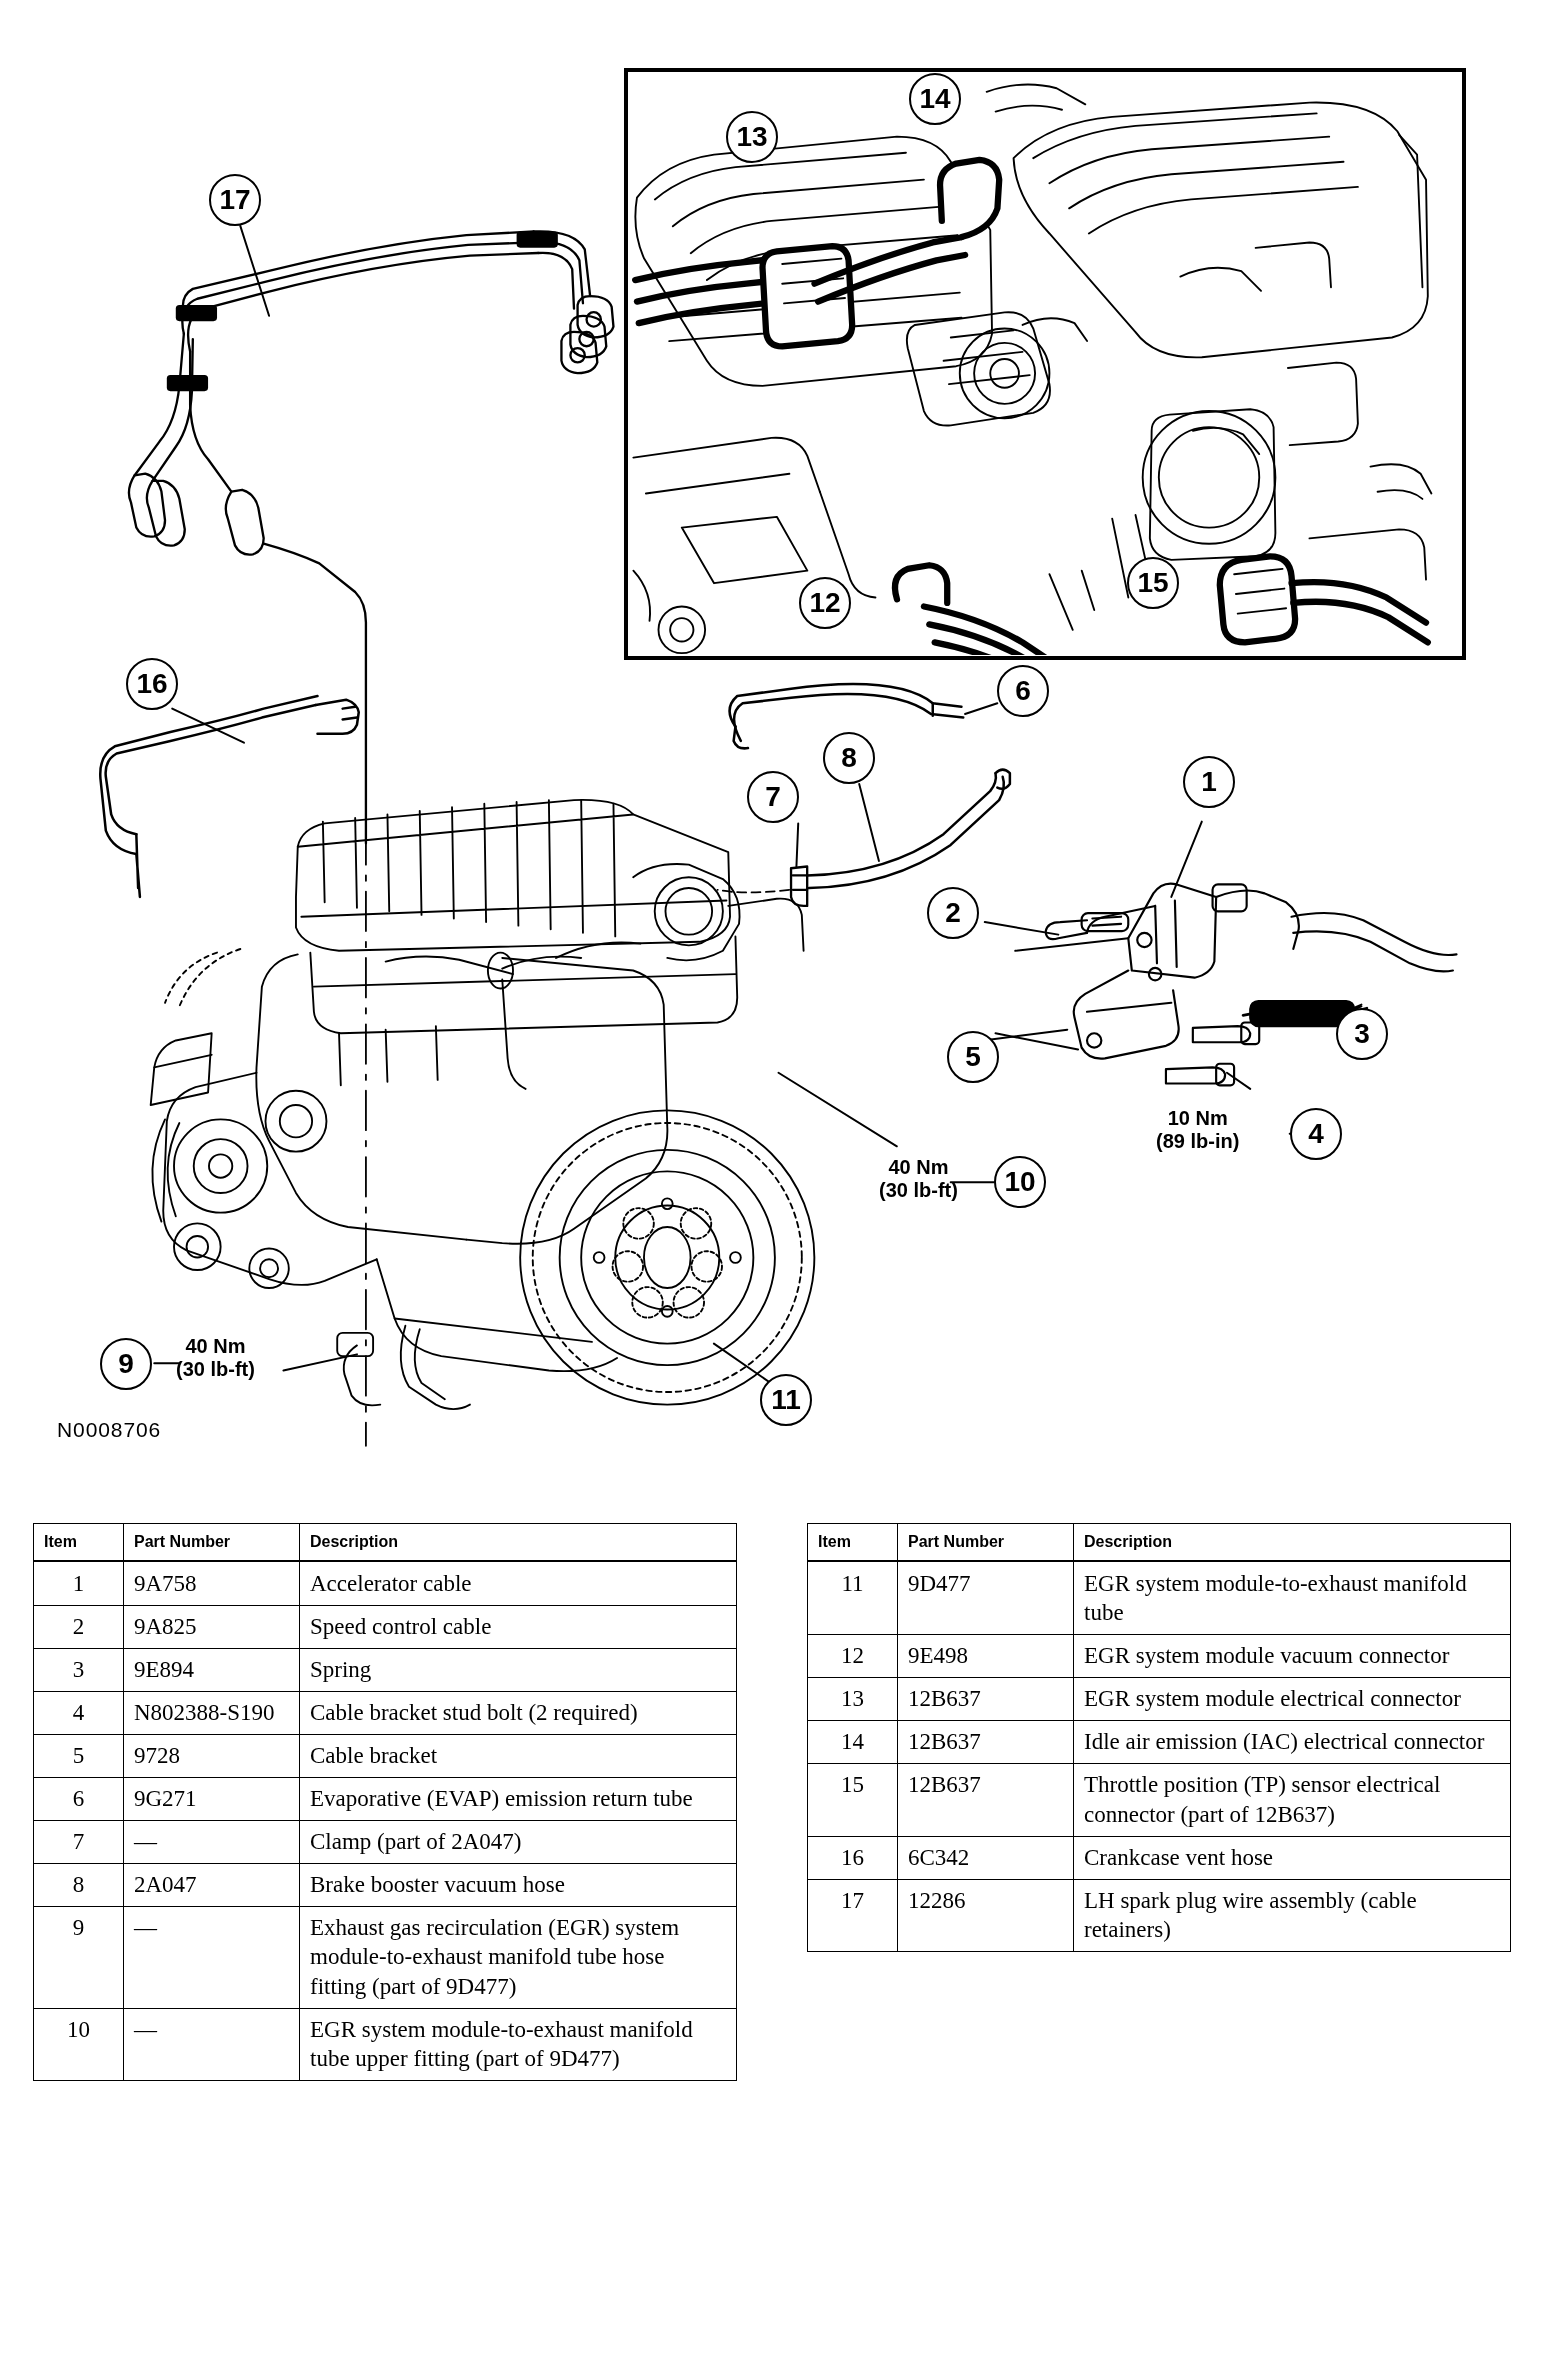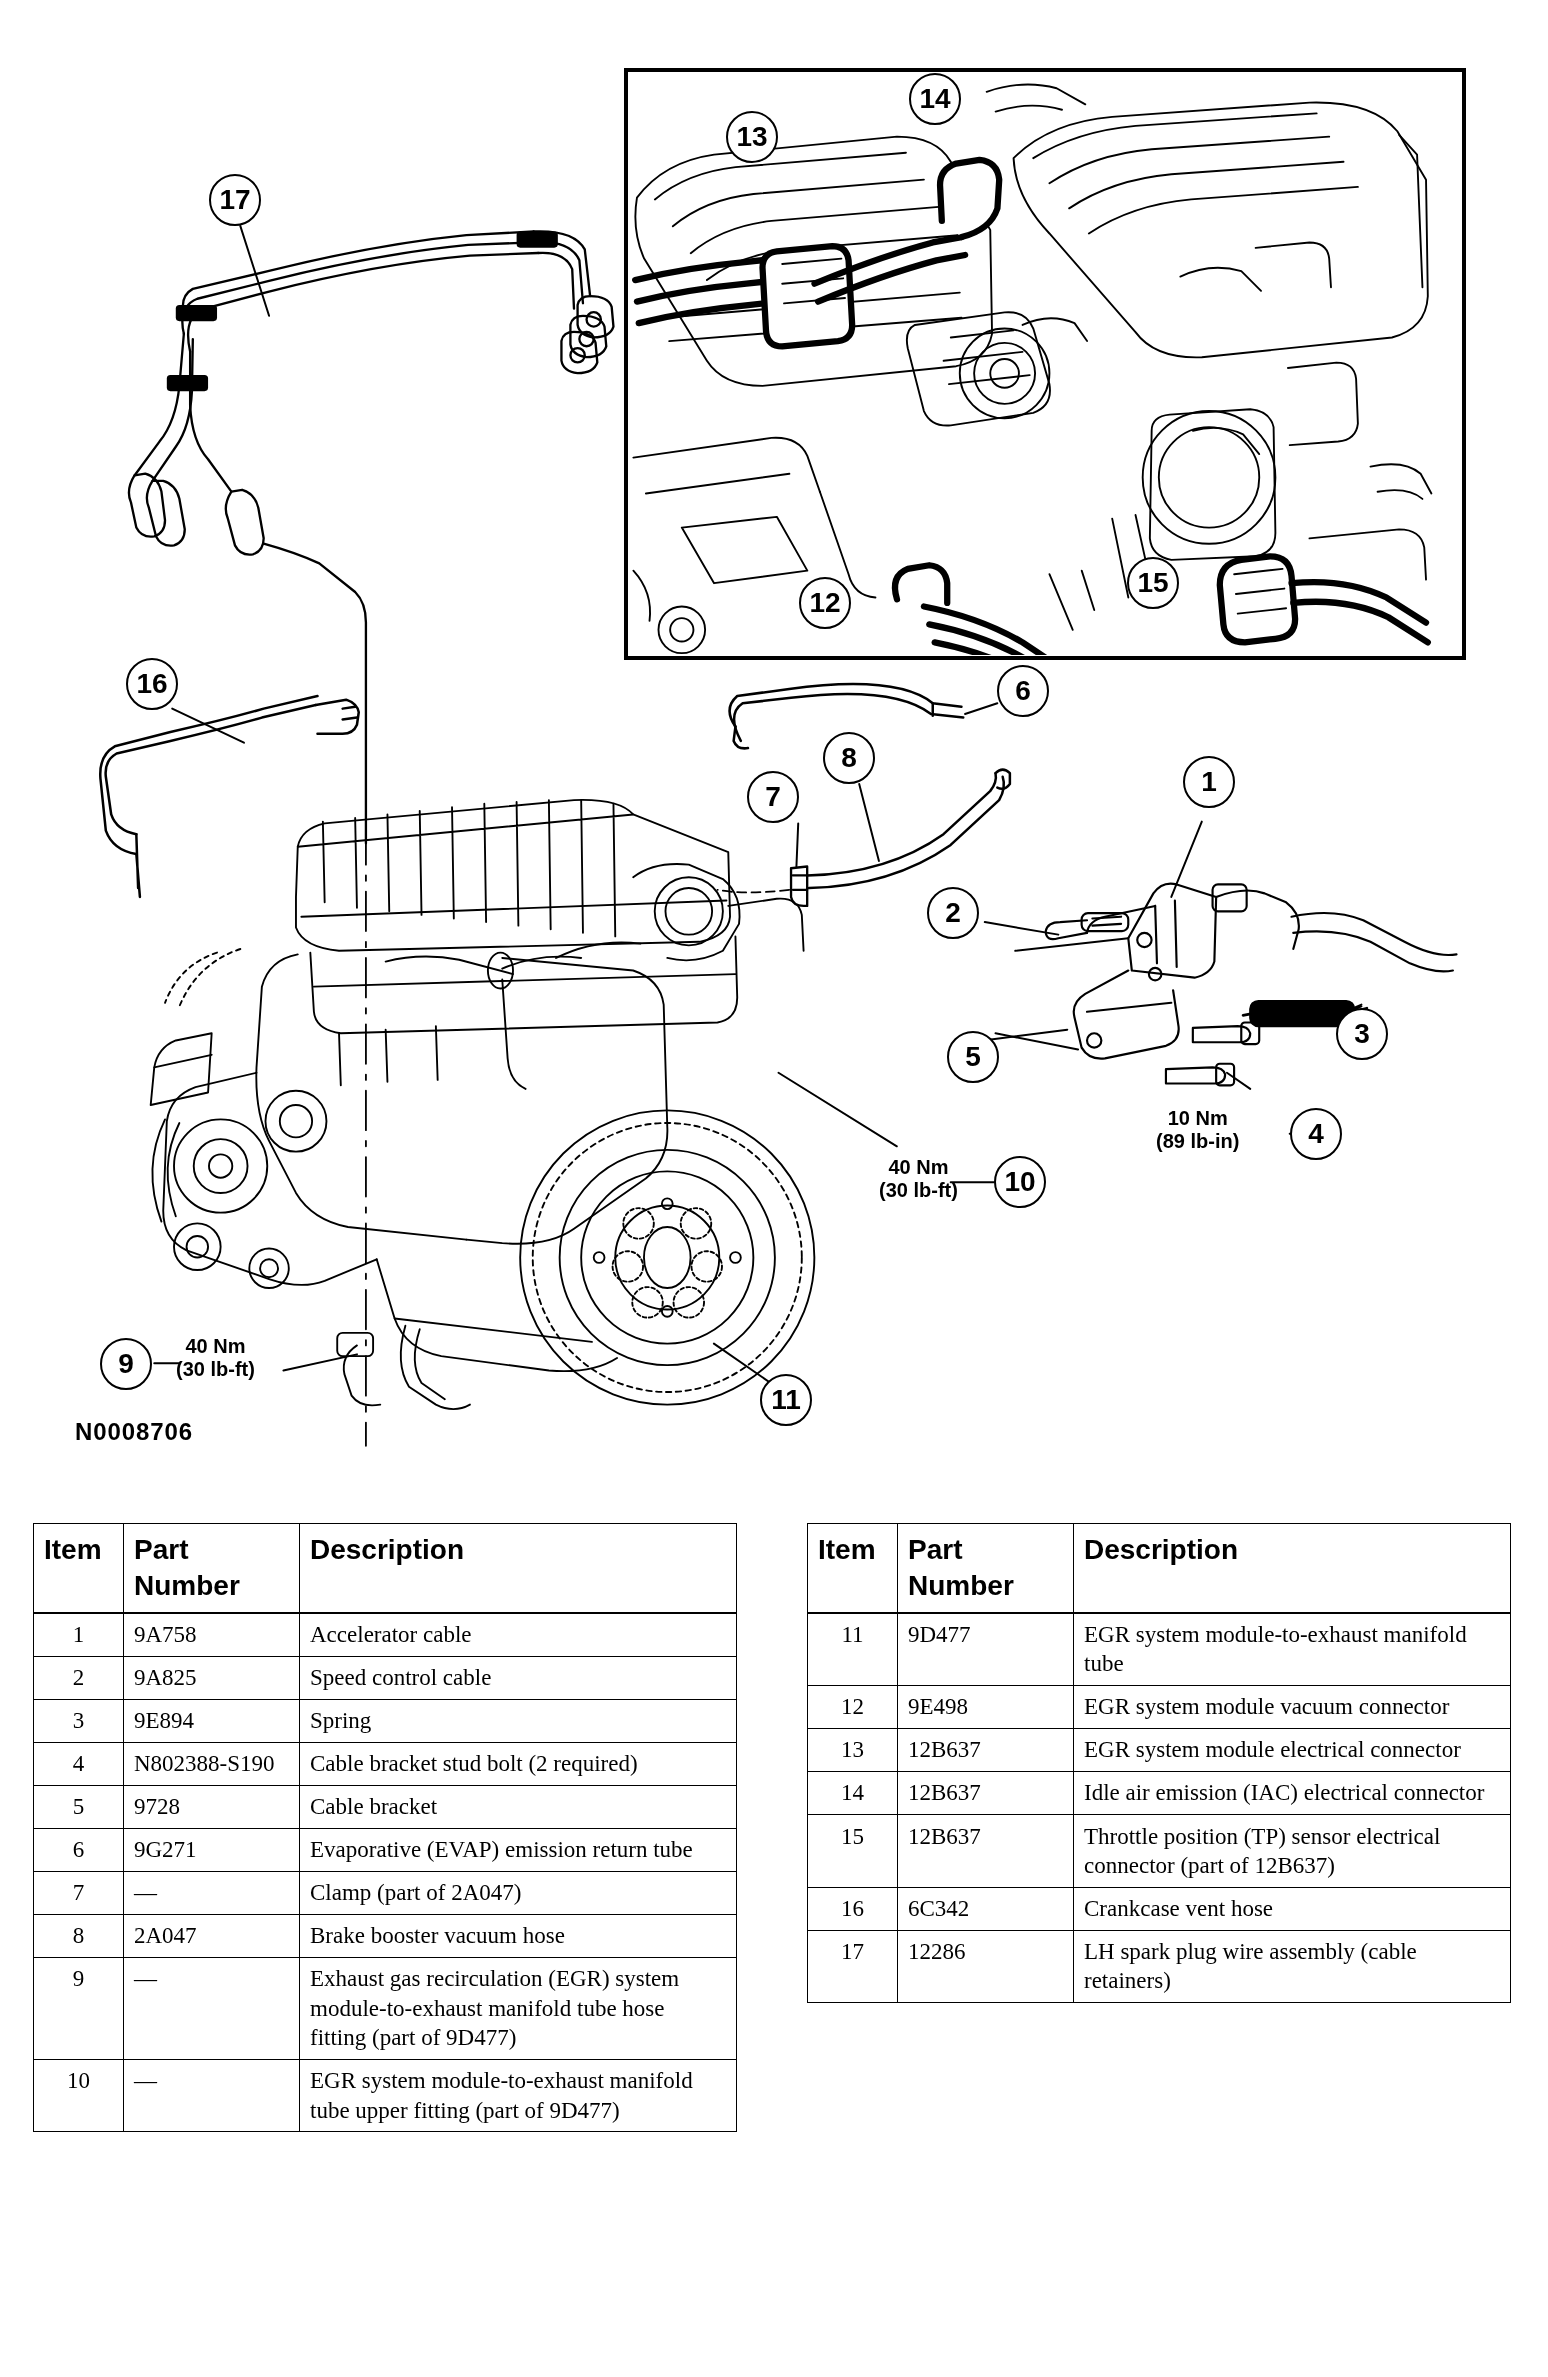--- a/index.html
+++ b/index.html
@@ -18,25 +18,25 @@
   
   #figure {
     position: absolute;
     left: 0; top: 0;
     width: 1548px; height: 1489px;
   }
   #figure svg { display: block; }
 
   .fig-id {
     position: absolute;
-    left: 75px; top: 1418px;
+    left: 57px; top: 1418px;
     font-family: "Liberation Sans", "DejaVu Sans", sans-serif;
-    font-size: 24px;
+    font-size: 21px;
     letter-spacing: 0.9px;
-    font-weight: 700;
+    font-weight: 400;
   }
 
   
   .callout {
     position: absolute;
     border: 2.7px solid #000;
     border-radius: 50%;
     background: #fff;
     display: flex;
     align-items: center;
@@ -83,21 +83,21 @@
 
   .parts-table th, .parts-table td {
     border: 1.8px solid #000;
     padding: 6.3px 10px;
     vertical-align: top;
     line-height: 1.28;
   }
   .parts-table thead th {
     font-family: "Liberation Sans", "DejaVu Sans", sans-serif;
     font-weight: 700;
-    font-size: 28px;
+    font-size: 16px;
     text-align: left;
     padding: 8px 10px;
     border-bottom: 2.7px solid #000;
   }
   .parts-table thead th.col-item { text-align: left; }
   .col-item { width: 90px; text-align: center; }
   .col-part { width: 176px; }
   .col-desc { width: auto; }
   .parts-table tbody td.col-item { text-align: center; }
 </style>

